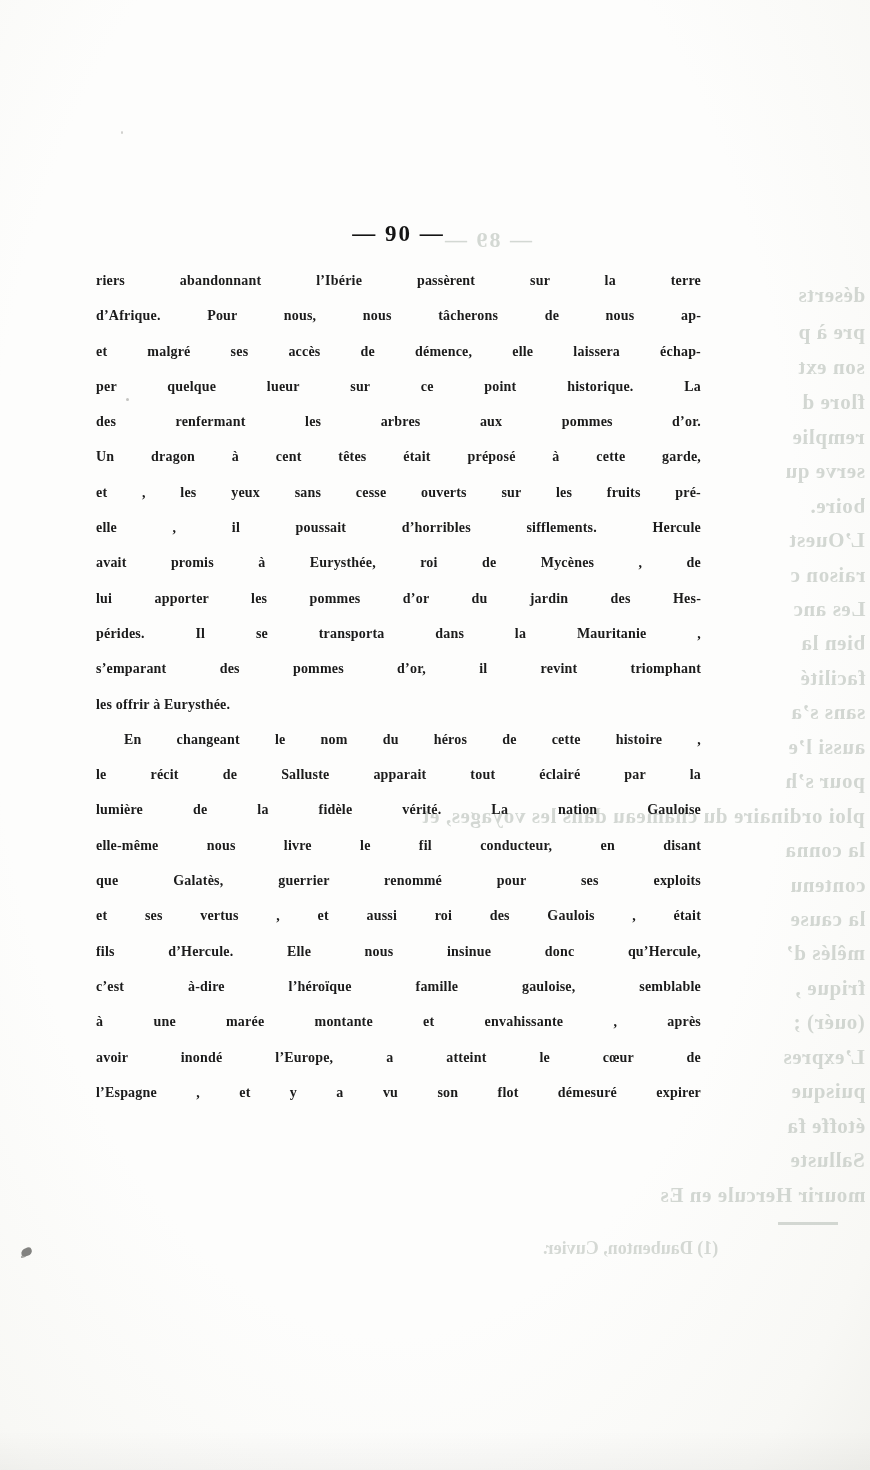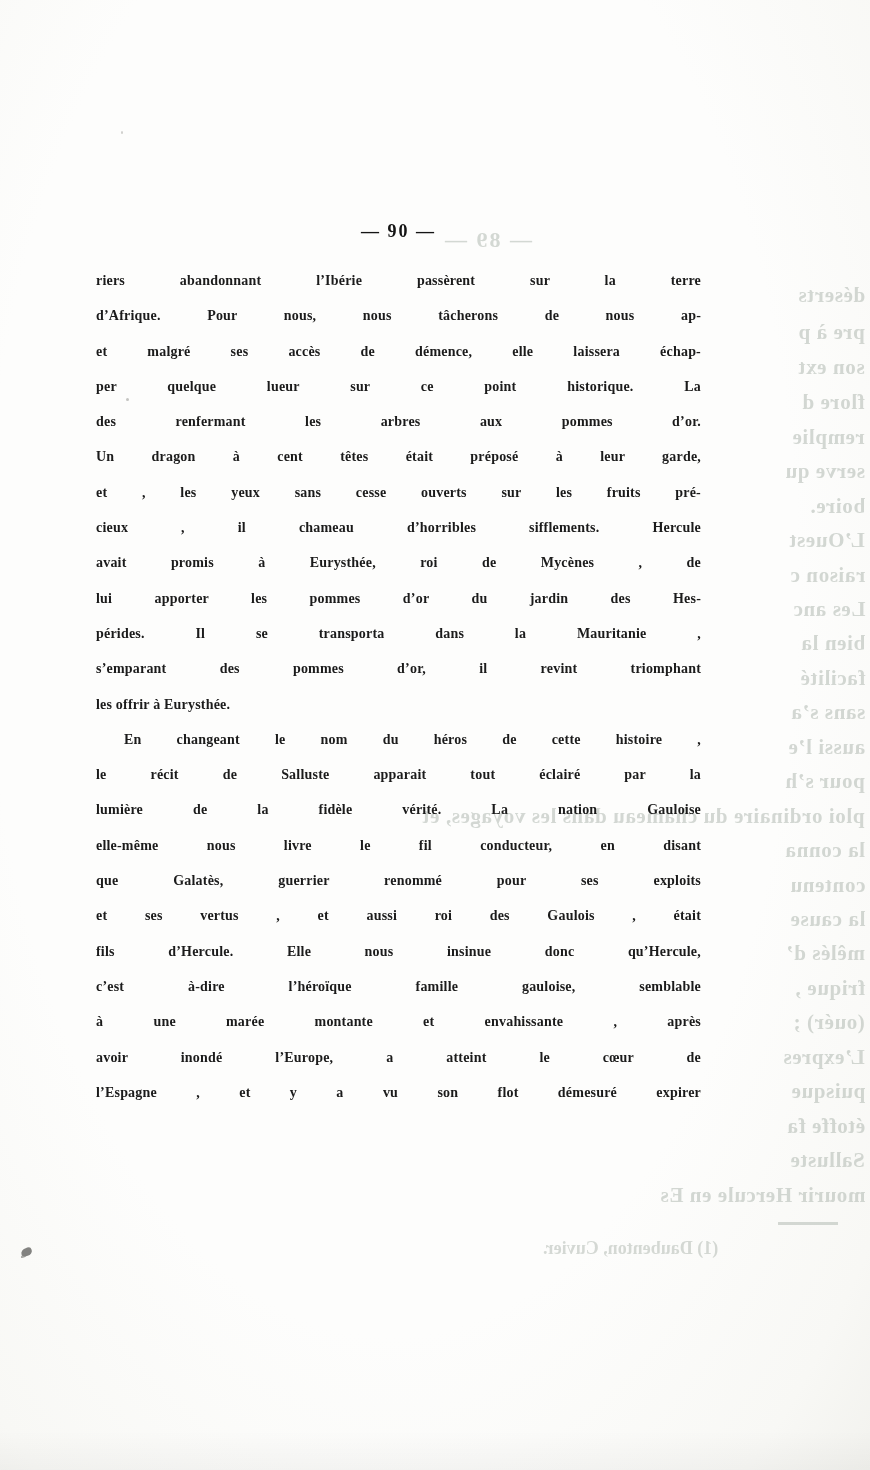--- a/index.html
+++ b/index.html
@@ -27,21 +27,21 @@
     pointer-events: none;
   }
 
   
   .page-number {
     position: absolute;
     top: 221px;
     left: 96px;
     width: 605px;
     text-align: center;
-    font-size: 18px;
+    font-size: 23px;
     font-weight: 700;
     letter-spacing: 2px;
     color: #141414;
   }
   .text-block {
     position: absolute;
     top: 263px;
     left: 96px;
     width: 605px;
   }
@@ -176,23 +176,23 @@
     </div>
 
   <div class="page-number">— 90 —</div>
 
   <div class="text-block" id="text-block">
       <div class="line">riers abandonnant l’Ibérie passèrent sur la terre</div>
       <div class="line">d’Afrique. Pour nous, nous tâcherons de nous ap-</div>
       <div class="line">et malgré ses accès de démence, elle laissera échap-</div>
       <div class="line">per quelque lueur sur ce point historique. La</div>
       <div class="line">des renfermant les arbres aux pommes d’or.</div>
-      <div class="line">Un dragon à cent têtes était préposé à leur garde,</div>
+      <div class="line">Un dragon à cent têtes était préposé à cette garde,</div>
       <div class="line">et , les yeux sans cesse ouverts sur les fruits pré-</div>
-      <div class="line">cieux , il chameau d’horribles sifflements. Hercule</div>
+      <div class="line">elle , il poussait d’horribles sifflements. Hercule</div>
       <div class="line">avait promis à Eurysthée, roi de Mycènes , de</div>
       <div class="line">lui apporter les pommes d’or du jardin des Hes-</div>
       <div class="line">pérides. Il se transporta dans la Mauritanie ,</div>
       <div class="line">s’emparant des pommes d’or, il revint triomphant</div>
       <div class="line endline">les offrir à Eurysthée.</div>
       <div class="line indent">En changeant le nom du héros de cette histoire ,</div>
       <div class="line">le récit de Salluste apparait tout éclairé par la</div>
       <div class="line">lumière de la fidèle vérité. La nation Gauloise</div>
       <div class="line">elle-même nous livre le fil conducteur, en disant</div>
       <div class="line">que Galatès, guerrier renommé pour ses exploits</div>

